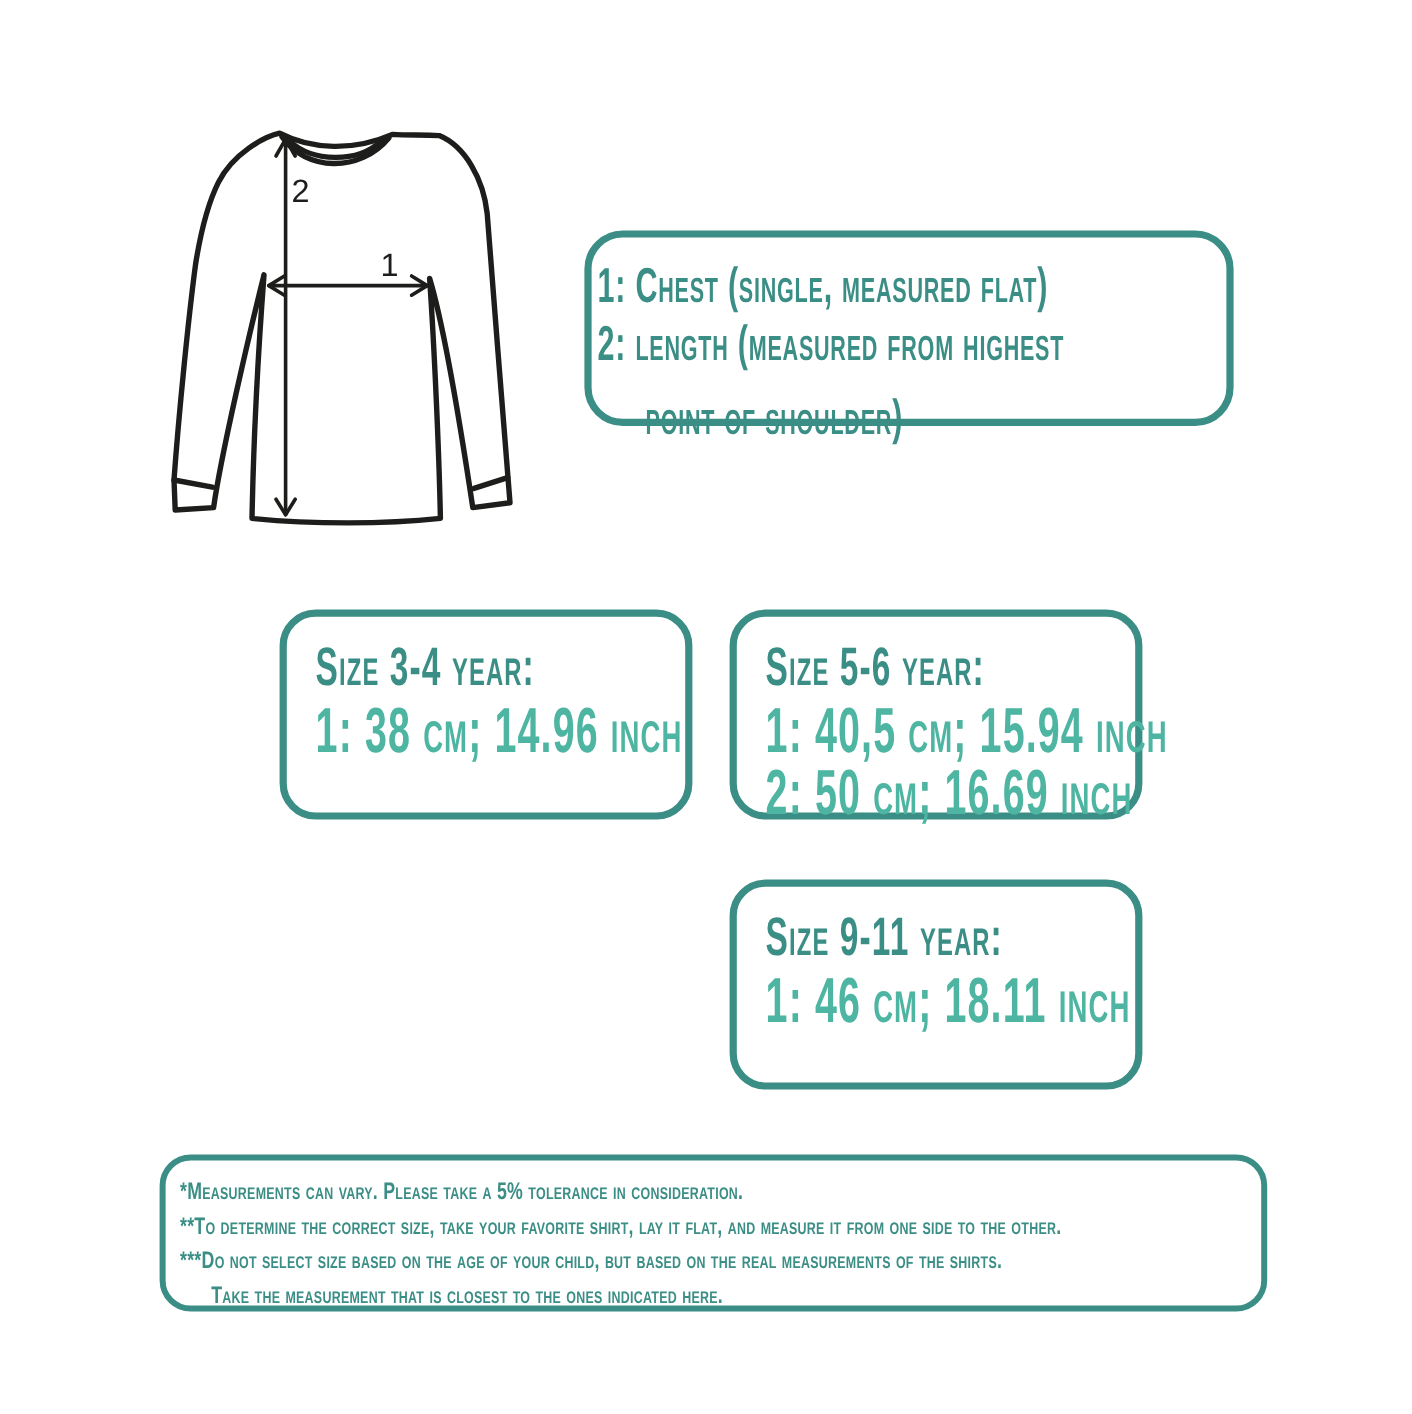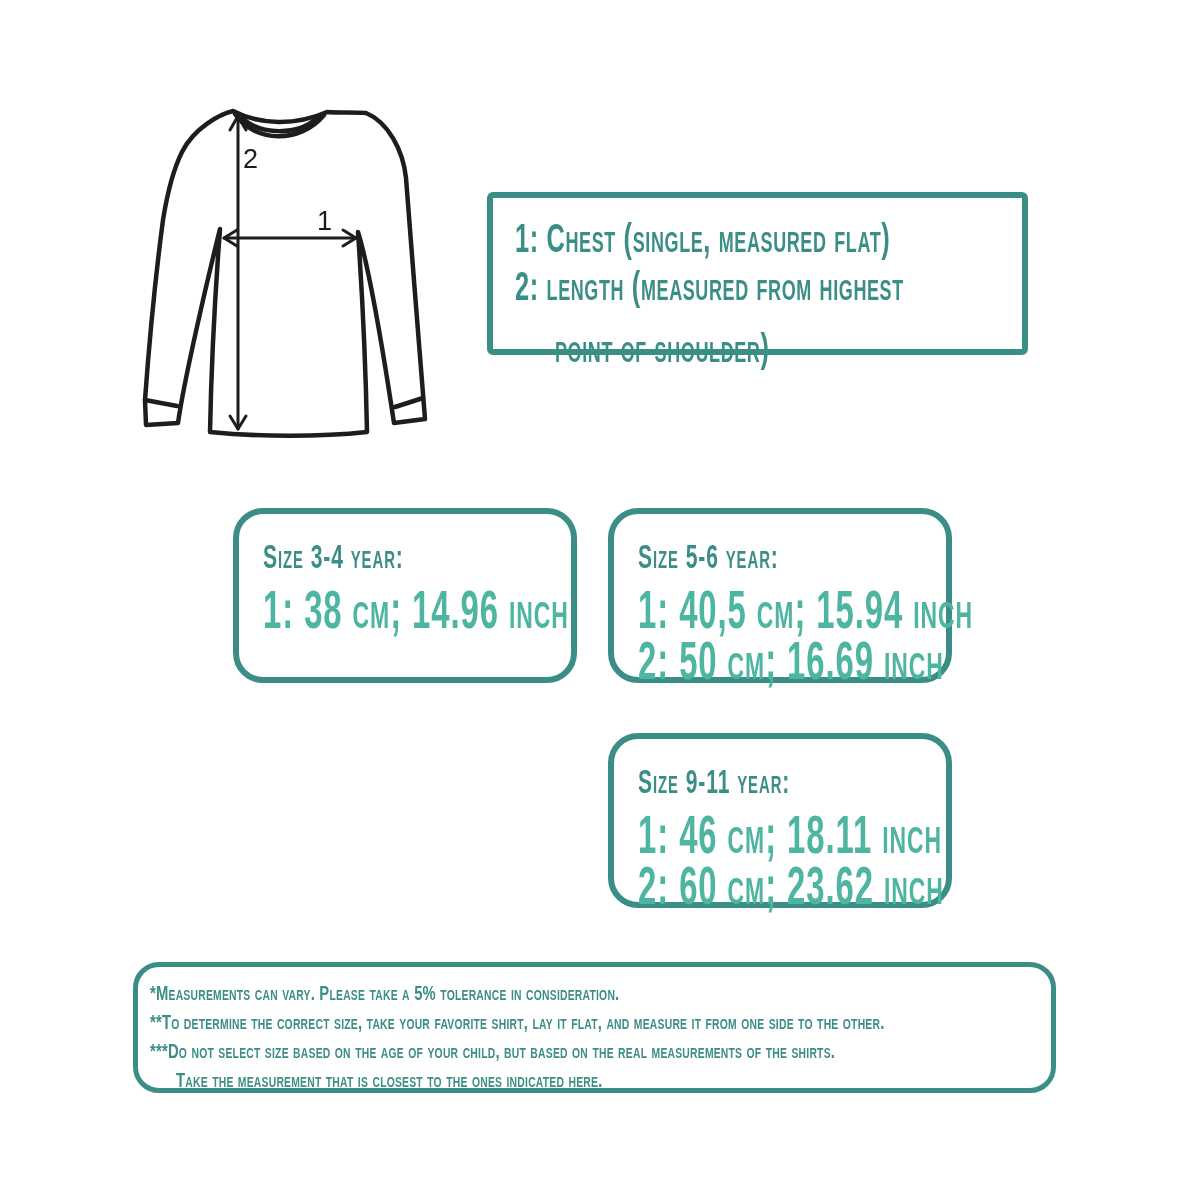--- a/index.html
+++ b/index.html
@@ -25,41 +25,41 @@
   }
   .line{white-space:nowrap;}
   .sq{display:inline-block;transform-origin:0 50%;}
   .sq-lg{transform:scaleX(0.62);}
   .sq-md{transform:scaleX(0.62);}
   .sq-sm{transform:scaleX(0.74);}
 
   
   .legend-box{
     left:487px;top:192px;width:541px;height:163px;
-    border-radius:6px;
-    padding:16px 0 0 22px;
+    border-radius:32px;
+    padding:16px 0 0 5px;
   }
   .legend-box .line{
     font-size:41px;line-height:48px;letter-spacing:1px;
     color:var(--teal-dark);
   }
   .legend-indent{margin-left:40px;margin-top:14px;}
 
   
   .size-card{
     width:344px;height:175px;
     border-radius:30px;
     padding:14px 0 0 24px;
   }
   .card-1{left:233px;top:508px;}
   .card-2{left:608px;top:508px;}
   .card-3{left:233px;top:733px;}
   .card-4{left:608px;top:733px;}
   .card-title{
-    font-size:34px;line-height:56px;letter-spacing:1.5px;
+    font-size:45px;line-height:56px;letter-spacing:1.5px;
     color:var(--teal-dark);
   }
   .card-line{
     font-size:53px;line-height:51px;letter-spacing:1.5px;
     color:var(--teal-light);
   }
 
   
   .footnote-box{
     left:133px;top:962px;width:923px;height:131px;
@@ -132,21 +132,20 @@
   <div class="box size-card card-2 hand">
     <div class="line card-title"><span class="sq sq-md">Size 5-6 year:</span></div>
     <div class="line card-line"><span class="sq sq-md">1: 40,5 cm; 15.94 inch</span></div>
     <div class="line card-line"><span class="sq sq-md">2: 50 cm; 16.69 inch</span></div>
   </div>
 
 
   <div class="box size-card card-4 hand">
     <div class="line card-title"><span class="sq sq-md">Size 9-11 year:</span></div>
     <div class="line card-line"><span class="sq sq-md">1: 46 cm; 18.11 inch</span></div>
-    <div class="line card-line"><span class="sq sq-md">2: 60 cm; 23.62 inch</span></div>
   </div>
 
   <div class="box footnote-box hand">
     <div class="line"><span class="sq sq-sm">*Measurements can vary. Please take a 5% tolerance in consideration.</span></div>
     <div class="line"><span class="sq sq-sm">**To determine the correct size, take your favorite shirt, lay it flat, and measure it from one side to the other.</span></div>
     <div class="line"><span class="sq sq-sm">***Do not select size based on the age of your child, but based on the real measurements of the shirts.</span></div>
     <div class="line fn-indent"><span class="sq sq-sm">Take the measurement that is closest to the ones indicated here.</span></div>
   </div>
 
 </div>

